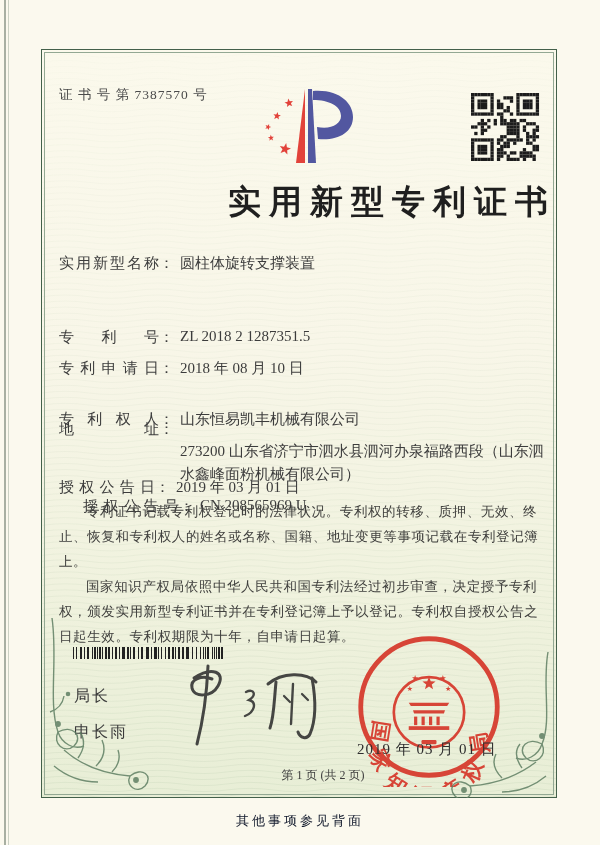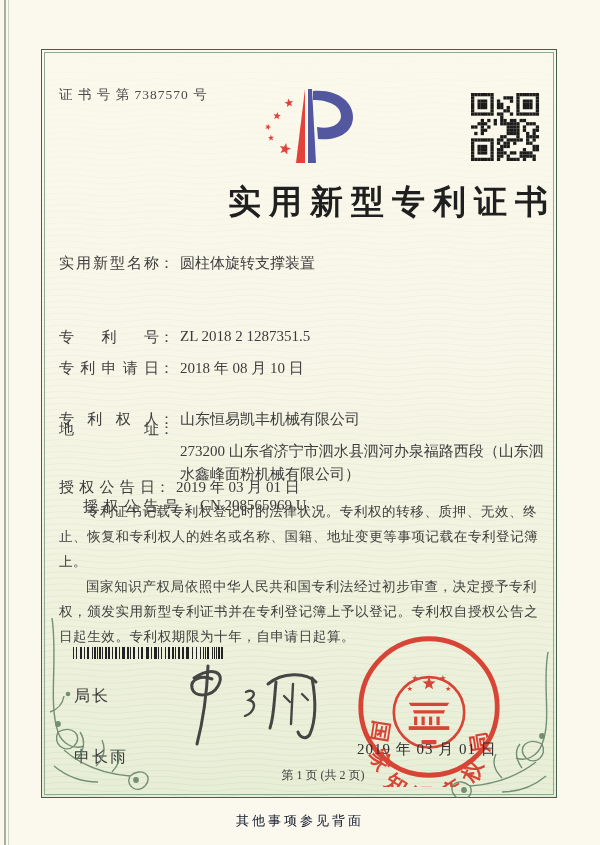--- a/index.html
+++ b/index.html
@@ -39,21 +39,21 @@
   .grant-pair .field-label{width:96px;}
 
   .paragraphs{left:17px;top:450px;width:484px;font-size:13.5px;line-height:1.85;
               letter-spacing:0.6px;color:#40403e;}
   .paragraphs p{margin:0;text-indent:2em;}
 
   #barcode{left:31px;top:597px;}
   .commissioner{left:32px;font-size:16px;color:#3a3a3a;
       font-family:"Liberation Sans","DejaVu Sans",sans-serif;letter-spacing:2px;}
   .commissioner.t1{top:636px;}
-  .commissioner.t2{top:697px;text-align:right;}
+  .commissioner.t2{top:672px;text-align:right;}
   #signature{left:122px;top:612px;}
 
   #seal{left:307px;top:577px;opacity:0.92;}
   .seal-date{left:315px;top:690px;font-size:15px;color:#2e2e2e;letter-spacing:1px;}
   .page-info{left:0;right:0;top:717px;text-align:center;font-size:12px;color:#3c3c3c;padding-left:48px;}
   .footer-note{position:absolute;left:0;right:0;top:812px;text-align:center;
       font-size:13px;color:#0f172a;letter-spacing:3px;}
 
   .flourish{pointer-events:none;}
   #flourish-left{left:2px;top:566px;}

